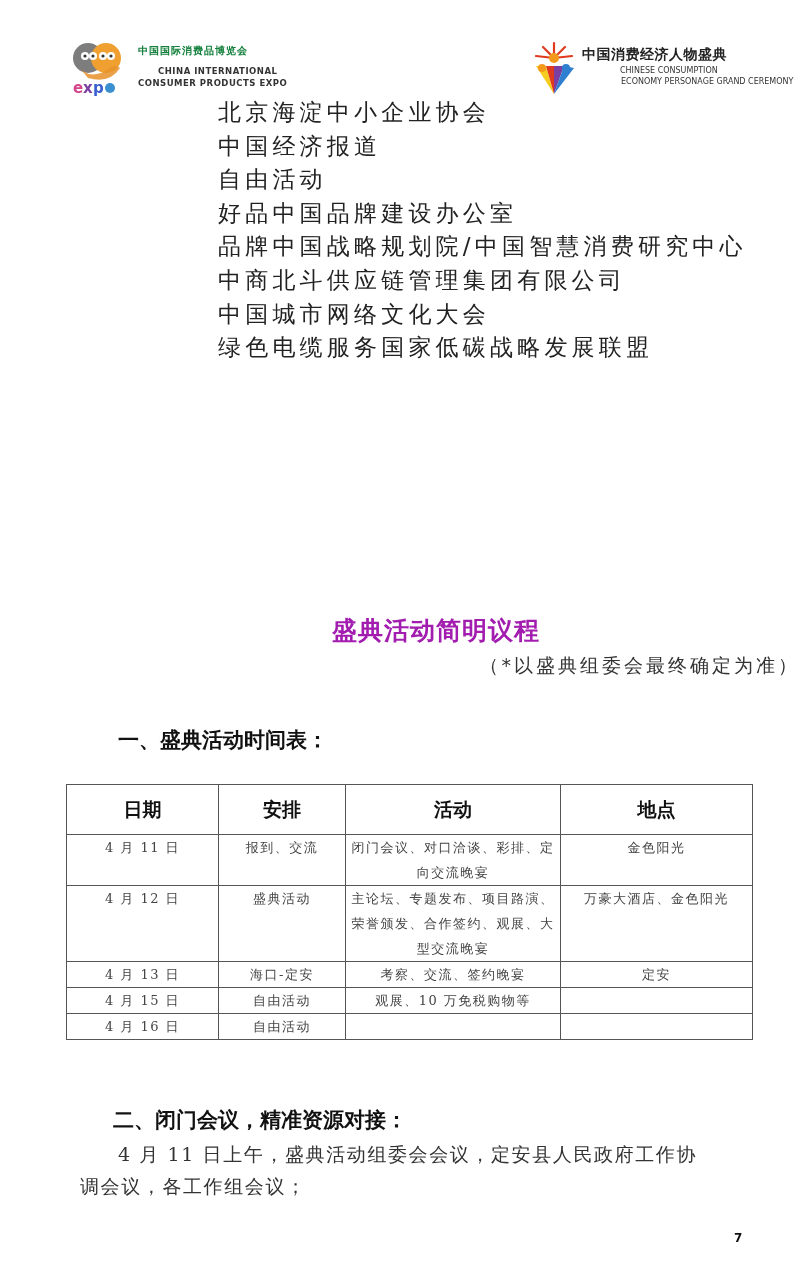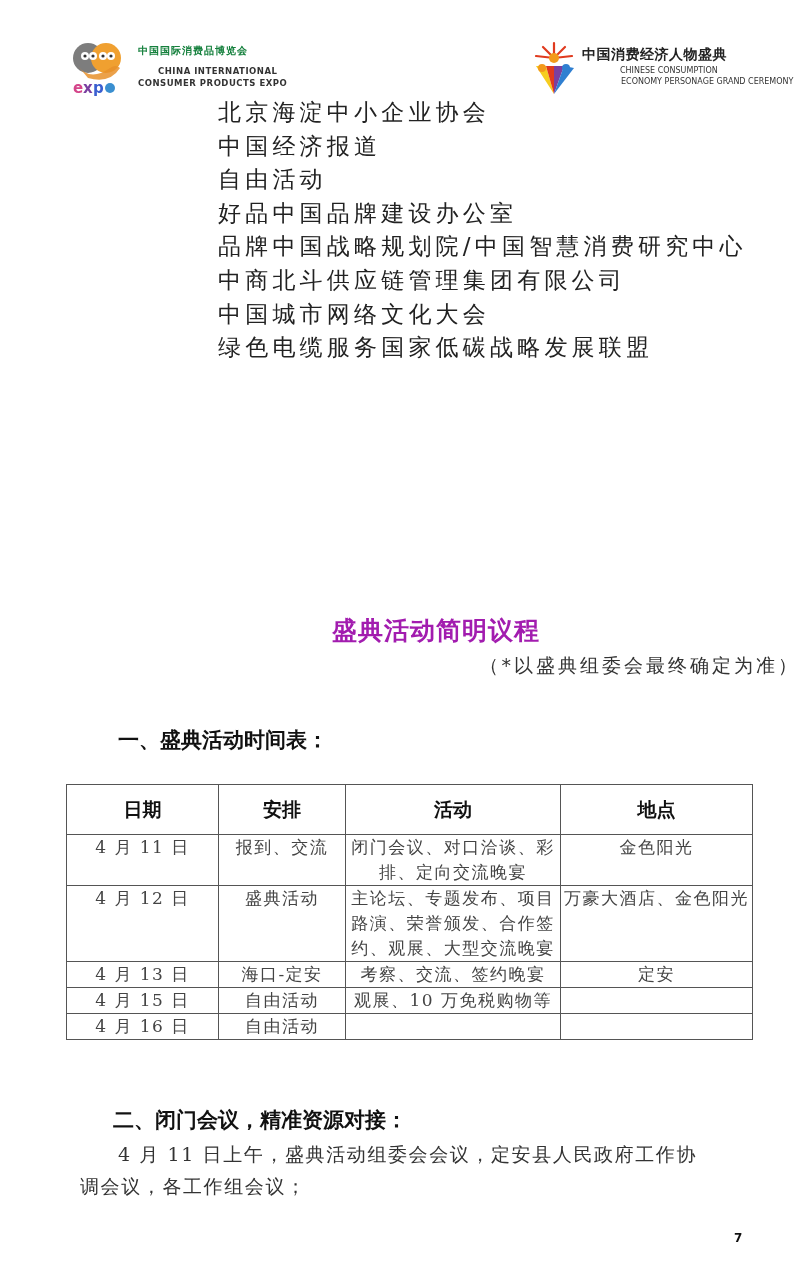--- a/index.html
+++ b/index.html
@@ -30,21 +30,21 @@
   .title { position: absolute; left: 0; width: 800px; top: 614px; text-align: center; font-family: "DejaVu Sans", sans-serif; font-weight: bold; font-size: 25px; color: #a21caf; letter-spacing: 1px; padding-left: 72px; box-sizing: border-box; }
   .subtitle { position: absolute; left: 0; width: 800px; top: 653px; text-align: right; font-family: "DejaVu Sans", sans-serif; font-size: 19px; color: #333; letter-spacing: 3px; padding-left: 72px; box-sizing: border-box; }
   .section-h { position: absolute; font-family: "DejaVu Sans", sans-serif; font-weight: bold; font-size: 21px; color: #111; white-space: nowrap; }
   .sec1 { left: 118px; top: 726px; }
   .sec2 { left: 113px; top: 1106px; }
 
   
   table.sched { position: absolute; left: 66px; top: 784px; width: 686px; border-collapse: collapse; table-layout: fixed; }
   table.sched th, table.sched td { border: 1.5px solid #555; text-align: center; vertical-align: top; padding: 0; }
   table.sched th { height: 49px; vertical-align: middle; font-family: "DejaVu Sans", sans-serif; font-weight: bold; font-size: 19px; color: #111; }
-  table.sched td { font-family: "DejaVu Serif", serif; font-size: 17px; color: #444; line-height: 25px; letter-spacing: 1.5px; }
+  table.sched td { font-family: "DejaVu Serif", serif; font-size: 13px; color: #444; line-height: 25px; letter-spacing: 1.5px; }
   table.sched td.act { padding: 0 4px; }
   table.sched tr.r1 td { height: 50px; }
   table.sched tr.r2 td { height: 75px; }
   table.sched tr.rs td { height: 25px; }
 
   
   .para { position: absolute; left: 86px; top: 1138px; width: 660px; font-family: "DejaVu Serif", serif; font-size: 19px; line-height: 32px; color: #333; letter-spacing: 1.6px; text-indent: 32px; margin: 0; }
   .para-cont { text-indent: 0; left: 80px; }
 
   .pagenum { position: absolute; left: 734px; top: 1231px; font-family: "DejaVu Sans", sans-serif; font-weight: bold; font-size: 12px; color: #111; }

